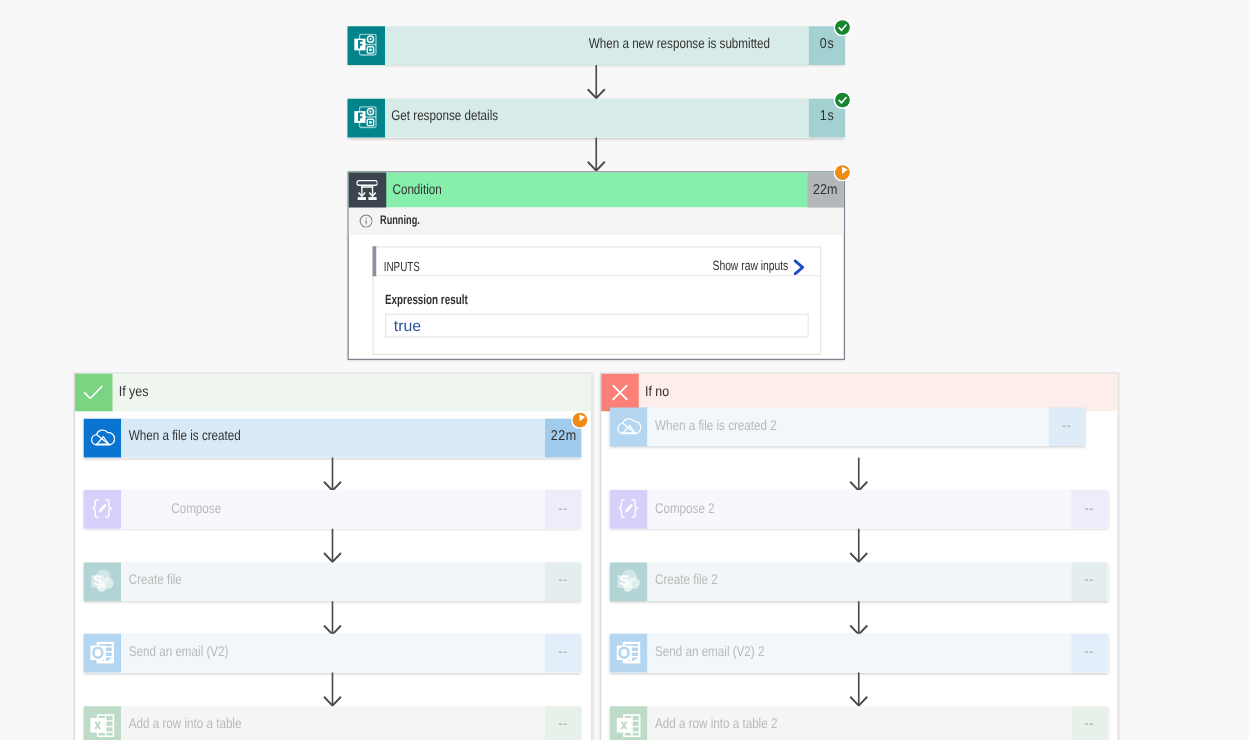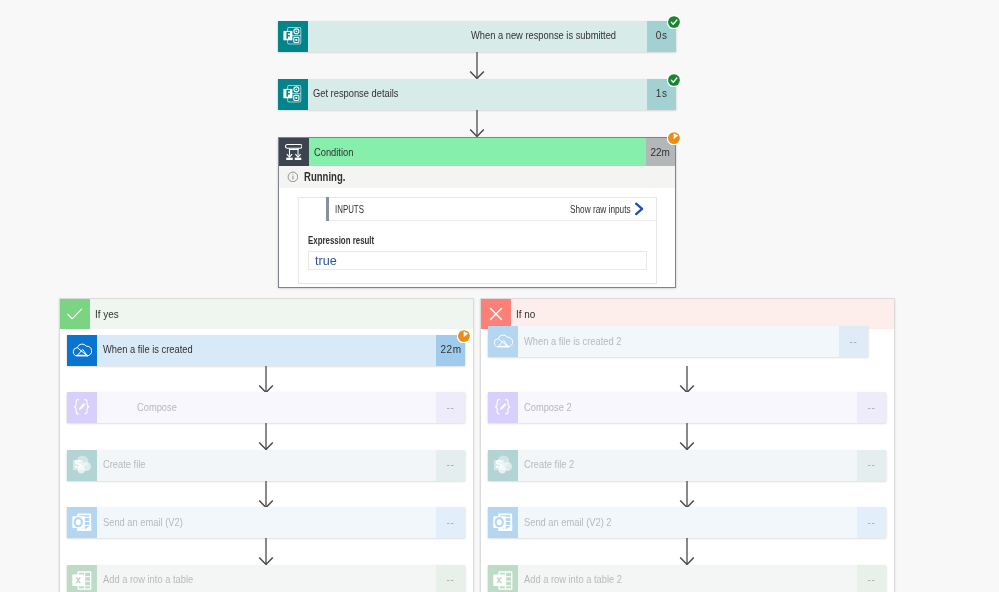--- a/index.html
+++ b/index.html
@@ -22,24 +22,24 @@
   #condition{position:absolute;background:#fff;border:1.3px solid #7d848f;box-sizing:border-box;
       box-shadow:0 1.1px 2.2px rgba(0,0,0,.22);}
   #cond-head{display:flex;align-items:stretch;height:28px;background:#86efac;}
   #cond-head .ic{width:30px;flex:0 0 30px;background:#3b444f;display:flex;align-items:center;justify-content:center;}
   #cond-head .ttl{flex:1;display:flex;align-items:center;padding-left:5.5px;font-size:11.3px;color:#323130;}
   #cond-head .dur{flex:0 0 29px;display:flex;align-items:center;justify-content:center;font-size:11.5px;color:#323130;background:#b3b7ba;}
   #cond-head .ttl > span{display:inline-block;transform:scaleX(.825);}
   #cond-head .dur > span{display:inline-block;transform:scaleX(.87);}
   #cond-head .ttl > span{transform-origin:left center;}
   #running{display:flex;align-items:center;height:22px;background:#f4f4f3;padding-left:8.2px;}
-  #running .txt{font-size:13px;font-weight:bold;color:#323130;margin-left:5.5px;}
+  #running .txt{font-size:10px;font-weight:bold;color:#323130;margin-left:5.5px;}
   #running .txt > span{display:inline-block;transform:scaleX(.735);transform-origin:left center;}
   #inputs-box{position:absolute;left:19.4px;top:59px;width:359.2px;height:87px;border:1px solid #e6e6e6;box-sizing:border-box;background:#fff;}
-  #inputs-head{position:relative;height:22.9px;border-bottom:1px solid #ececec;display:flex;align-items:center;margin-left:28px;}
+  #inputs-head{position:relative;height:22.9px;border-bottom:1px solid #ececec;display:flex;align-items:flex-end;}
   #inputs-head .bar{position:absolute;left:-1px;top:-1px;width:2.8px;height:24.3px;background:#8a909c;}
   #inputs-head .lbl{font-size:10.6px;color:#323130;margin-left:7.8px;}
   #inputs-head .lbl > span{display:inline-block;transform:scaleX(.745);transform-origin:left center;}
   #inputs-head .raw{margin-left:auto;display:flex;align-items:center;white-space:nowrap;margin-right:12.5px;font-size:10.8px;color:#323130;}
   #inputs-head .raw .rawtxt{display:inline-block;width:58.5px;white-space:nowrap;}
   #inputs-head .raw .rawtxt > span{display:inline-block;transform:scaleX(.765);transform-origin:left center;}
   #expr-lbl{position:absolute;left:9.5px;top:36.5px;font-size:10.8px;font-weight:bold;color:#323130;}
   #expr-lbl > span{display:inline-block;transform:scaleX(.73);transform-origin:left center;}
   #expr-val{position:absolute;left:9.5px;top:53.5px;width:338.5px;height:19px;border:1px solid #e8e8e8;box-sizing:border-box;
       display:flex;align-items:center;padding-left:5.2px;font-size:12.4px;color:#2b579a;background:#fff;}

